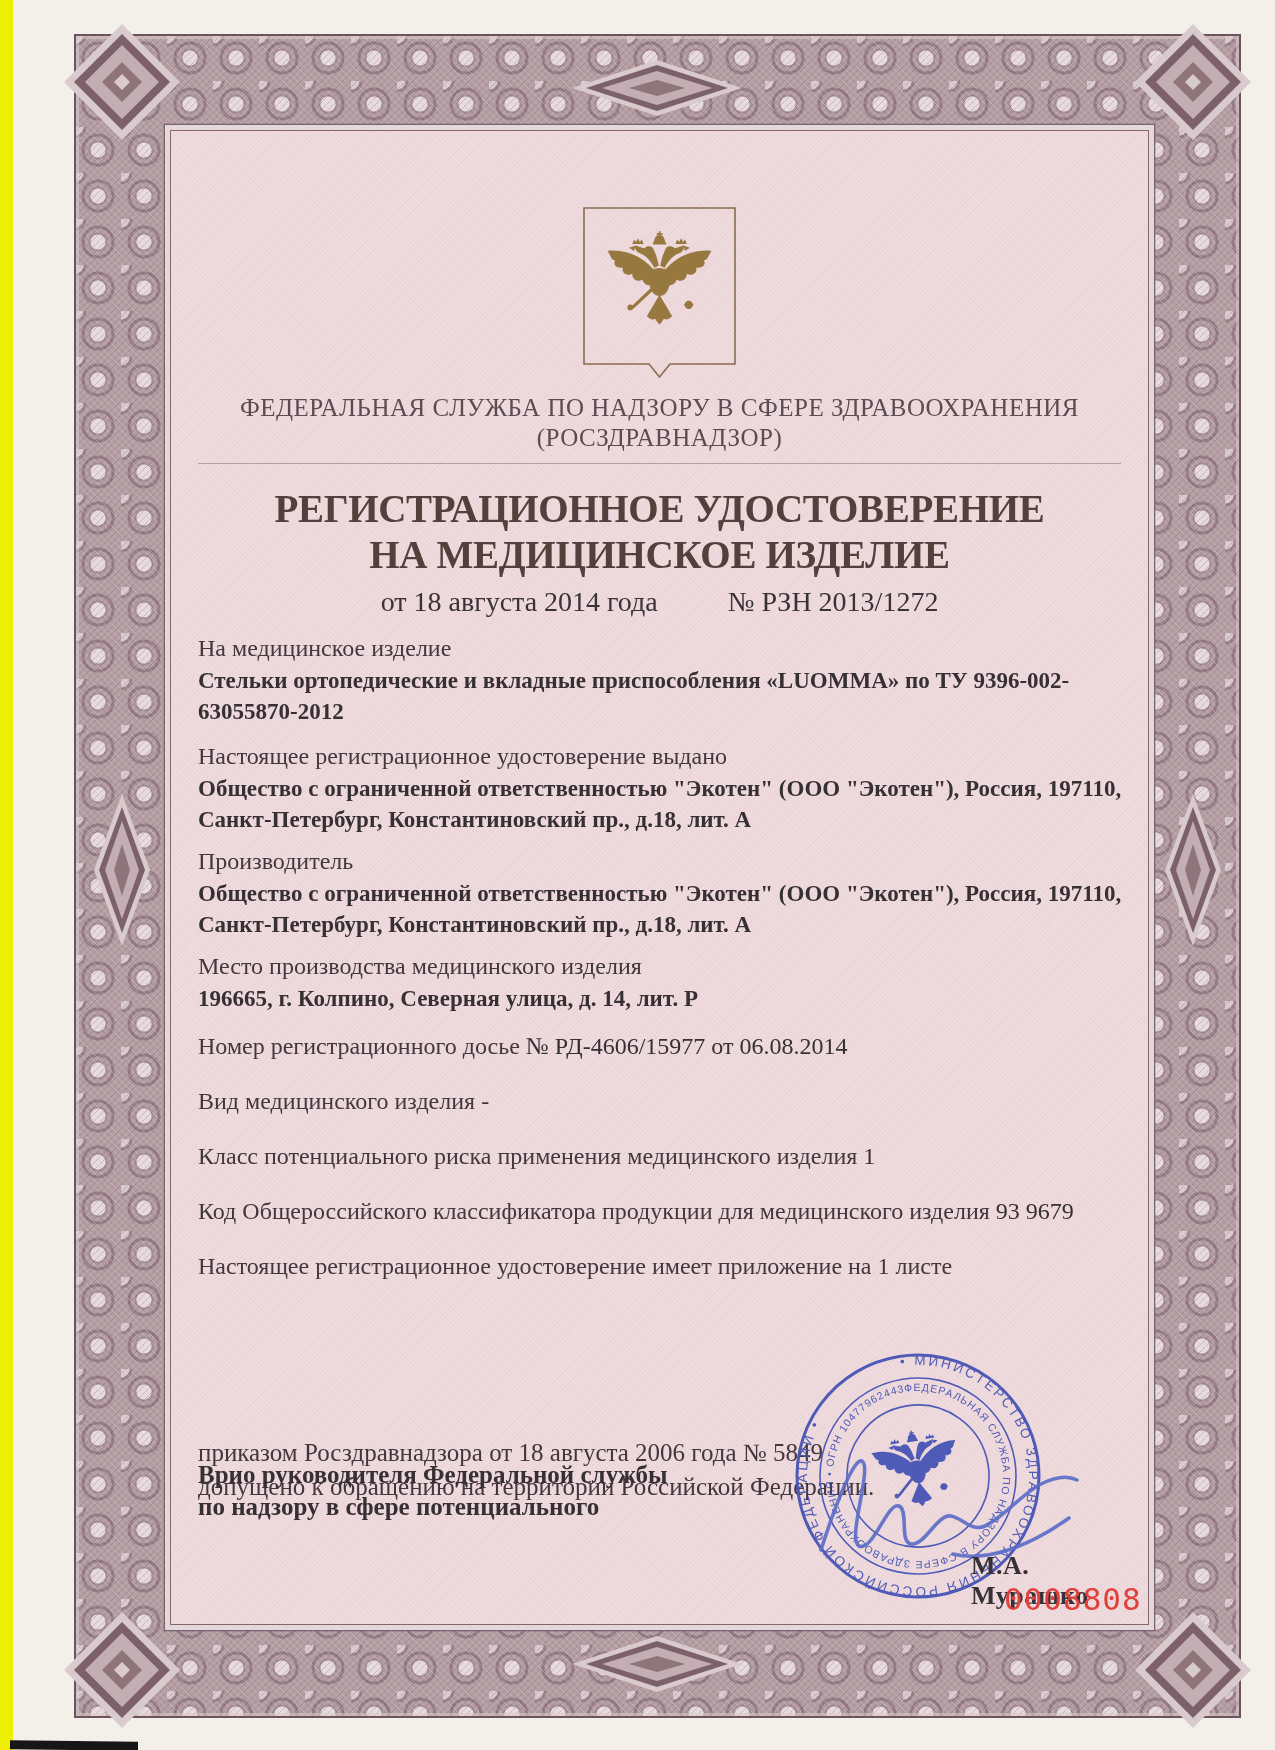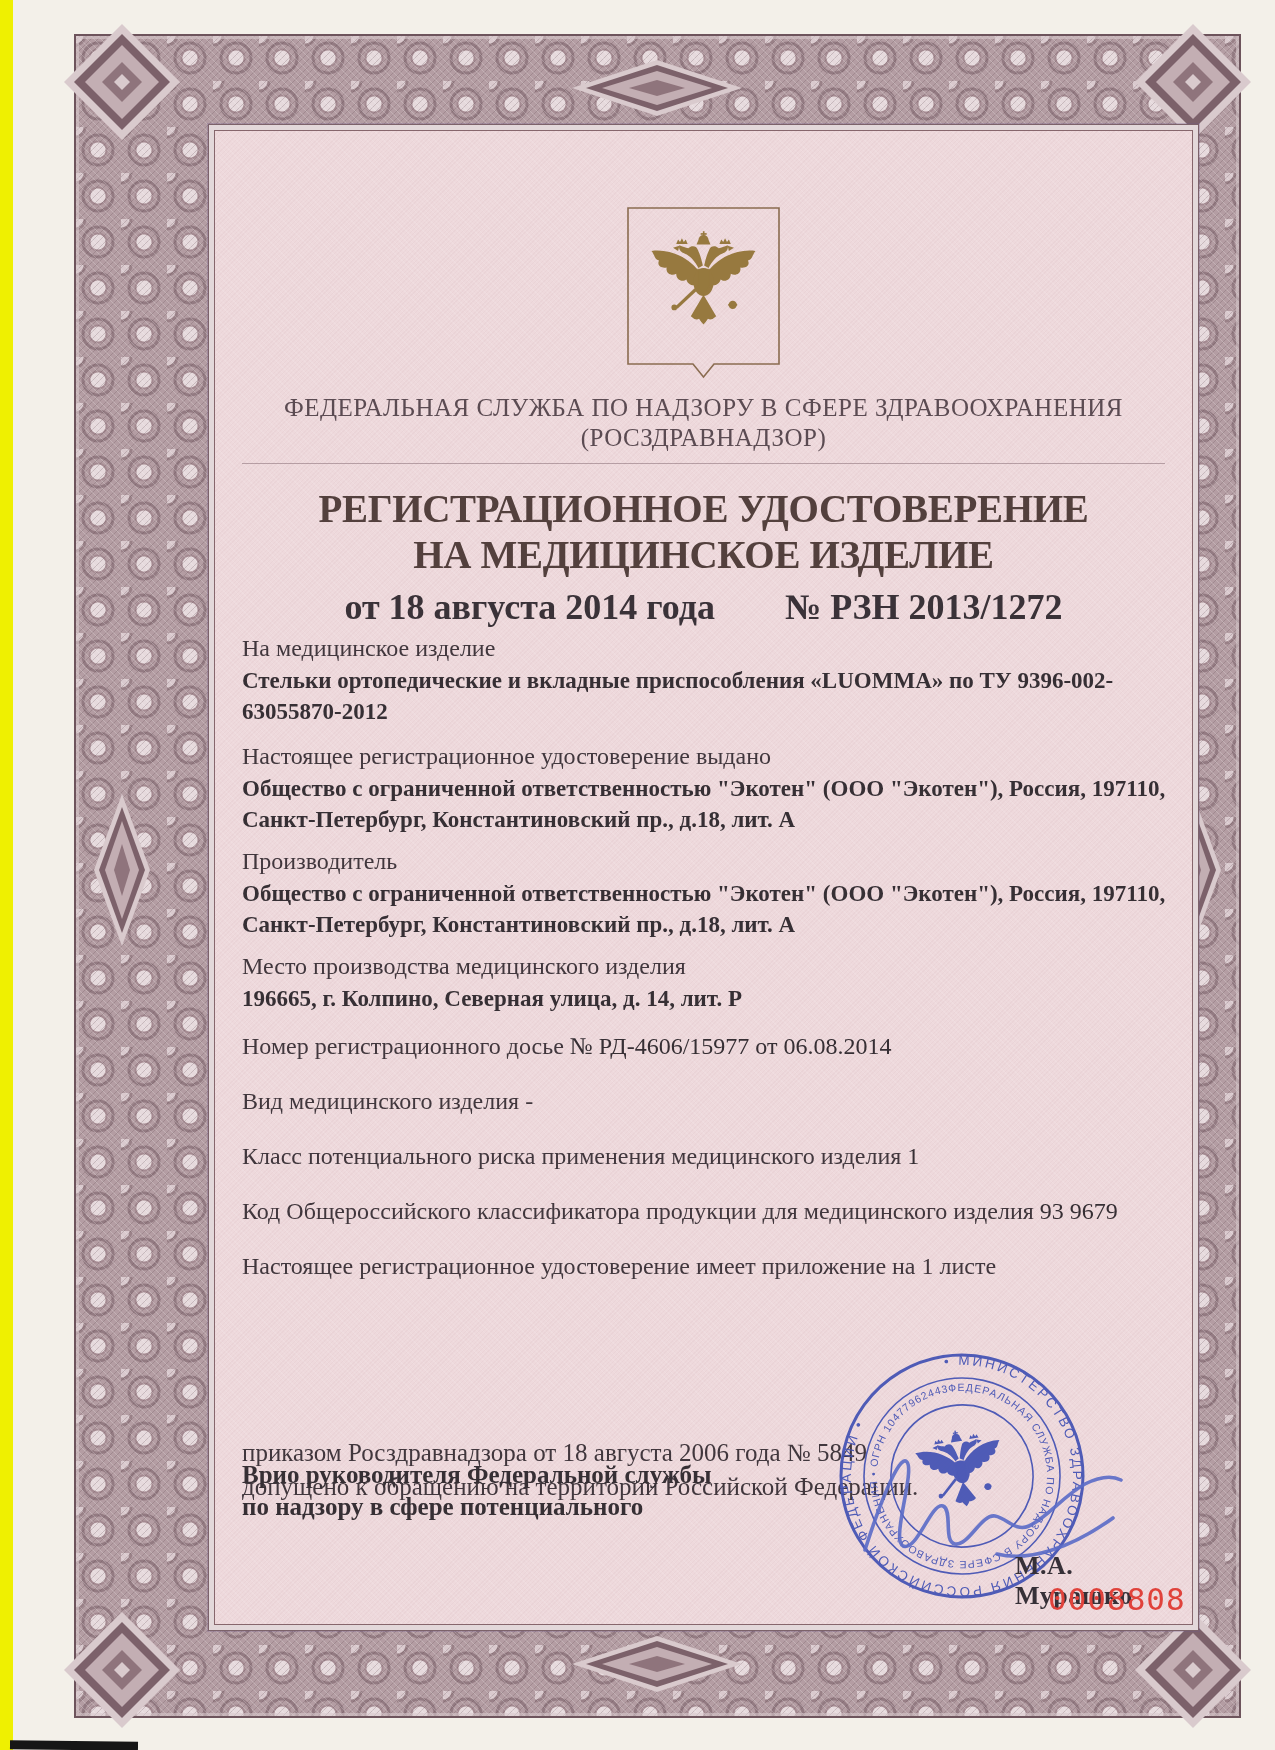--- a/index.html
+++ b/index.html
@@ -39,29 +39,29 @@
   .side-h .d2{width:142px;height:46px;background:#7c616a;}
   .side-h .d3{width:110px;height:34px;background:#c3aeb3;}
   .side-h .d4{width:56px;height:16px;background:#8f747c;}
   
   #panel{position:absolute;left:170px;top:130px;width:977px;height:1493px;
     background-color:#eed9dc;
     background-image:
       repeating-linear-gradient(45deg, rgba(255,255,255,.10) 0 1px, transparent 1px 4px),
       repeating-linear-gradient(-45deg, rgba(170,120,130,.06) 0 1px, transparent 1px 3px);
     border:1px solid #86666c;
-    box-shadow:0 0 0 5px rgba(238,229,231,.9), 0 0 0 6px #7c626a, 0 0 0 7px rgba(110,90,140,.28);margin-left:44px;}
+    box-shadow:0 0 0 5px rgba(238,229,231,.9), 0 0 0 6px #7c626a, 0 0 0 7px rgba(110,90,140,.28);}
   .abs{position:absolute;}
   .center{left:0;width:100%;text-align:center;}
   
   .letterhead{font-size:25px;line-height:30px;letter-spacing:.5px;color:#5b4b52;}
   #divider{left:27px;top:332px;width:923px;border-top:1px solid rgba(125,100,108,.5);}
   
   .main-title{font-size:39px;line-height:46px;font-weight:bold;color:#53403d;letter-spacing:-.3px;}
-  .date-line{font-size:36px;font-weight:bold;color:#3a3238;}
+  .date-line{font-size:28px;font-weight:normal;color:#3a3238;}
   .date-line .gap{display:inline-block;width:70px;}
   
   .lbl{left:27px;width:935px;font-size:24px;line-height:30px;color:#41373d;}
   .val{left:27px;width:935px;font-size:23px;line-height:31px;font-weight:bold;color:#362f34;}
   .mix{left:27px;width:948px;font-size:24px;line-height:30px;color:#41373d;white-space:nowrap;}
   .mix b{font-weight:normal;color:#362f34;}
   .footer-reg{left:27px;width:800px;font-size:25px;line-height:34px;color:#41373d;}
   .footer-bold{left:27px;width:700px;font-size:25px;line-height:32px;font-weight:bold;color:#362f34;}
   #signer-name{left:800px;top:1420px;font-size:26px;font-weight:bold;color:#363037;letter-spacing:.5px;}
   #serial{left:833px;top:1450px;font-family:"DejaVu Sans Mono",monospace;font-size:31px;

